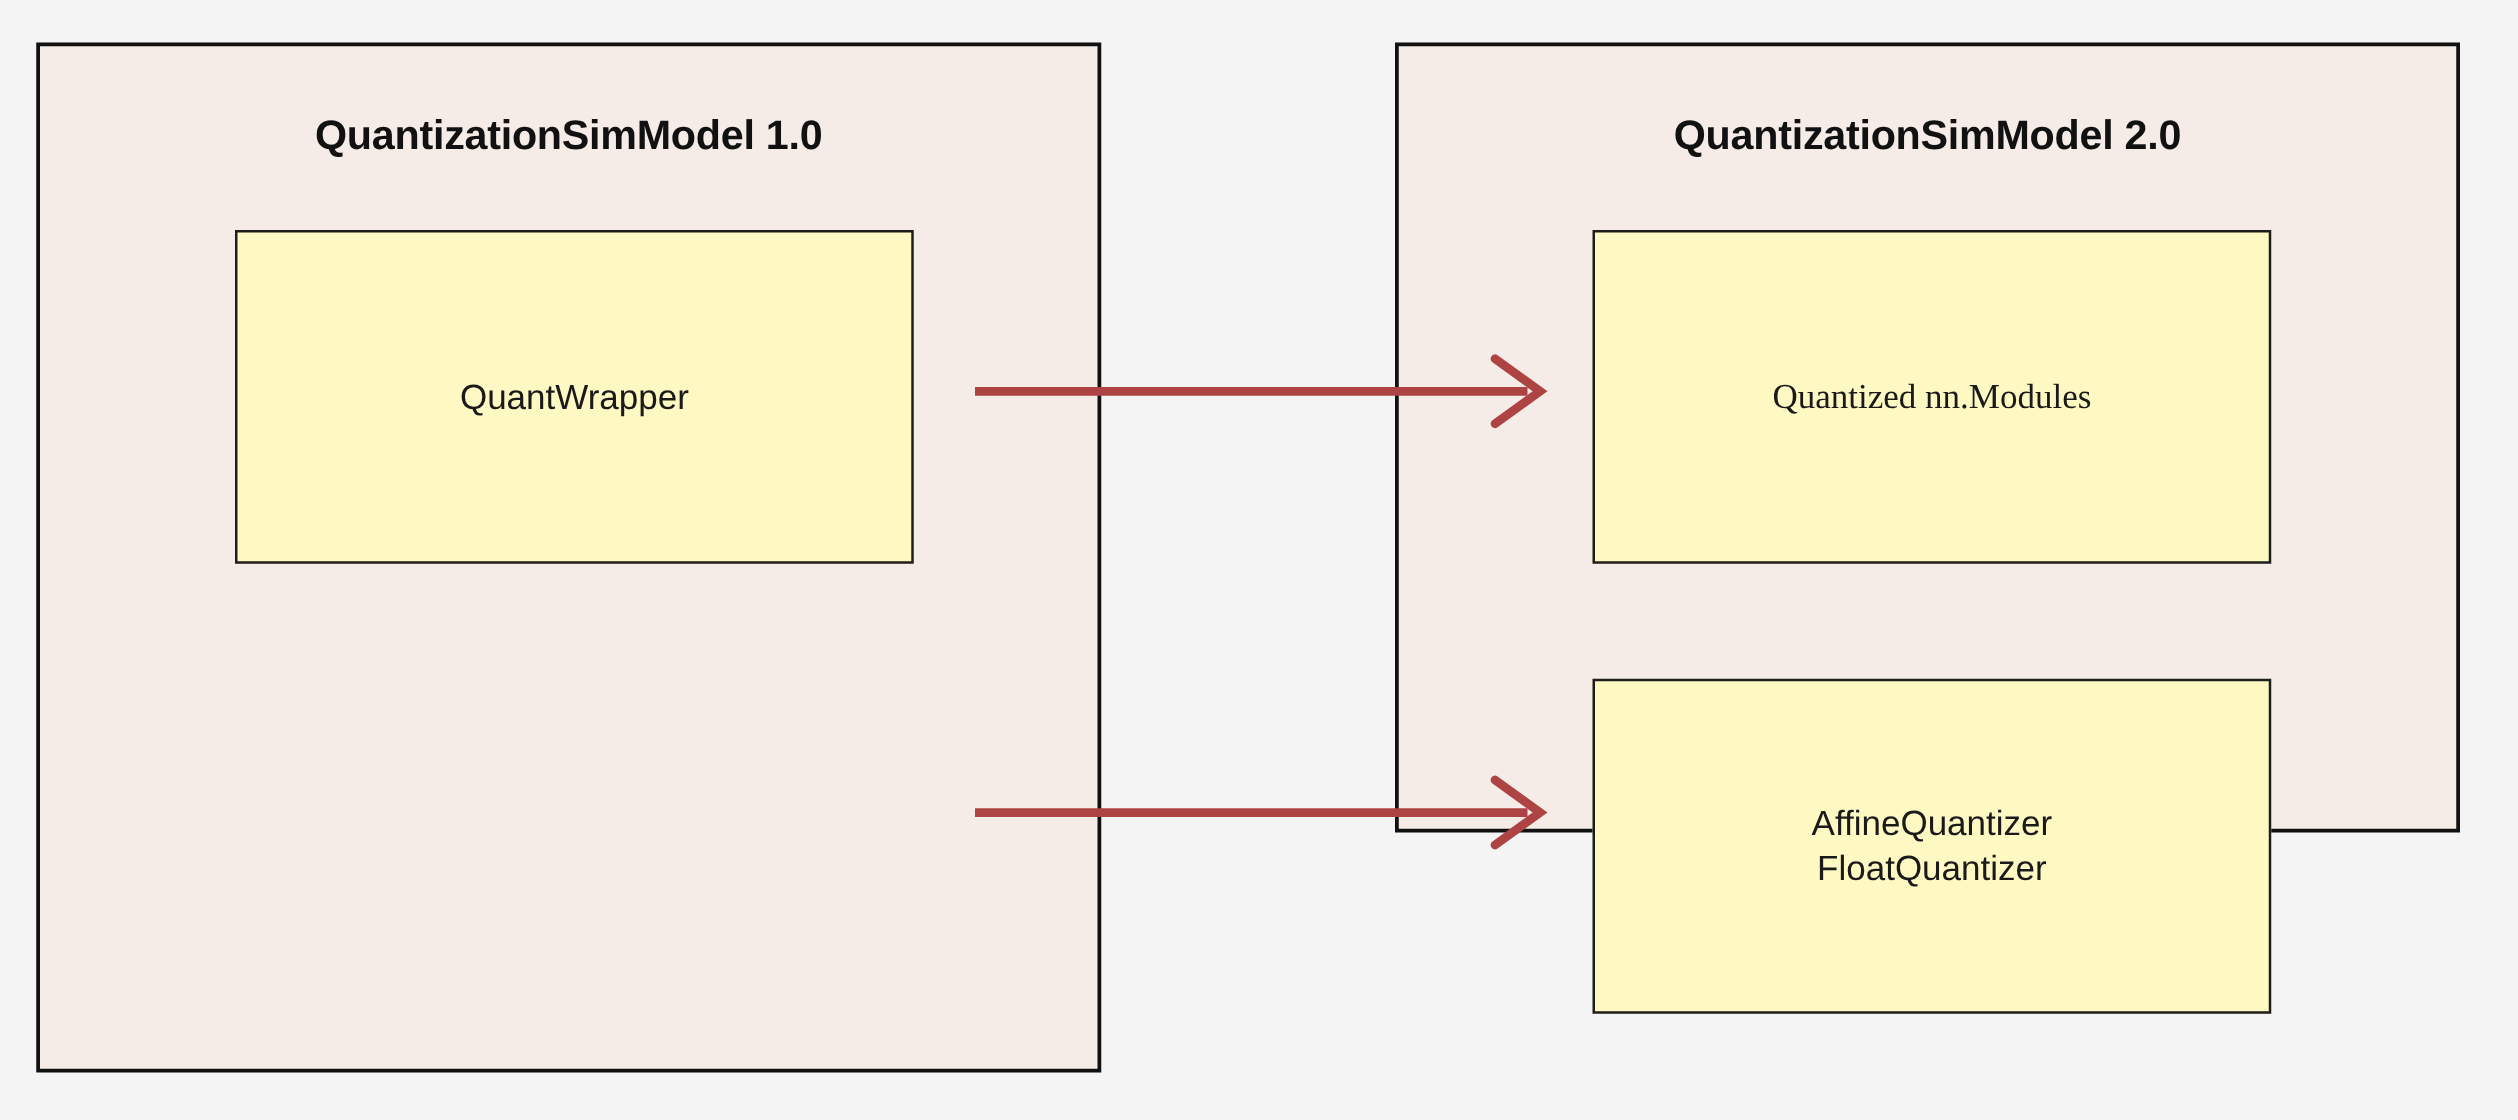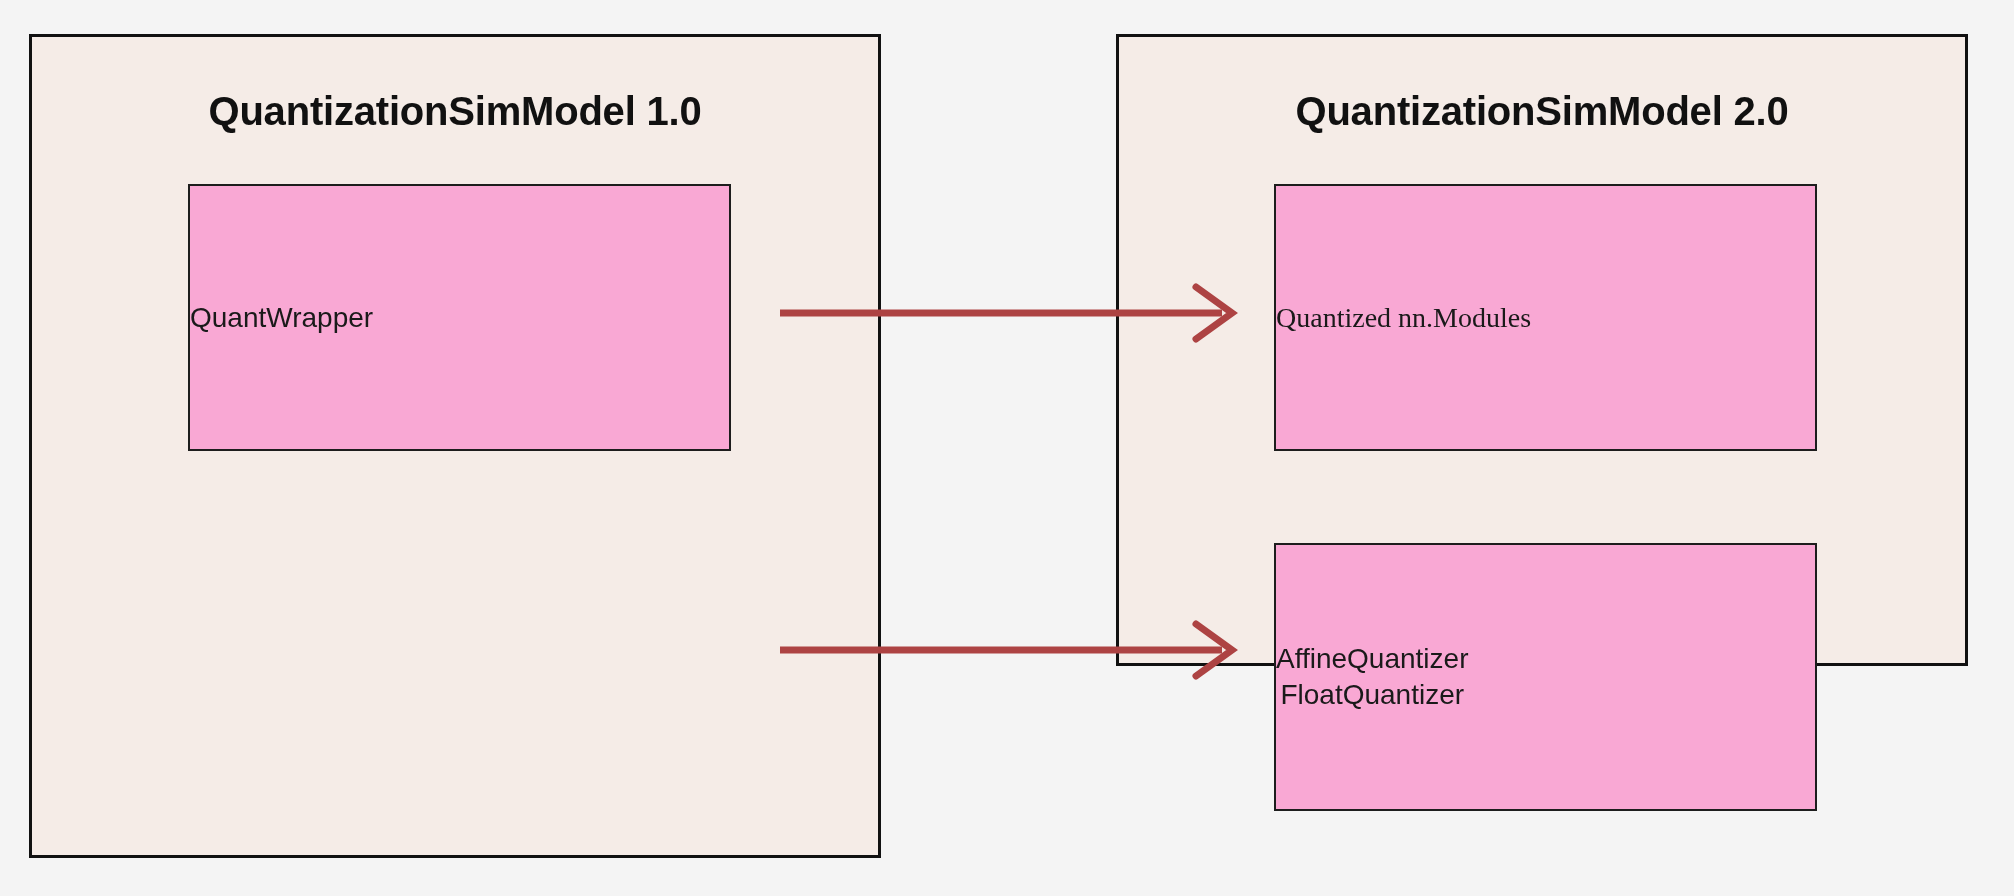--- a/index.html
+++ b/index.html
@@ -40,35 +40,36 @@
     width: 852px;
     height: 632px;
   }
 
   .panel-title {
     position: absolute;
     left: 0;
     right: 0;
     top: 52px;
     text-align: center;
-    font-size: 40px;
+    font-size: 33px;
     font-weight: bold;
     color: #111111;
     letter-spacing: -0.2px;
     white-space: nowrap;
   }
 
   
   .node-box {
     position: absolute;
     box-sizing: border-box;
-    background: #f9a8d4;
+    background: #fef9c3;
     border: 2px solid #1d1d1d;
     display: flex;
     align-items: center;
+    justify-content: center;
     text-align: center;
   }
   .node-label {
     font-size: 28px;
     line-height: 1.28;
     color: #1a1a1a;
     white-space: pre-line;
   }
 
   #box-quantwrapper {

